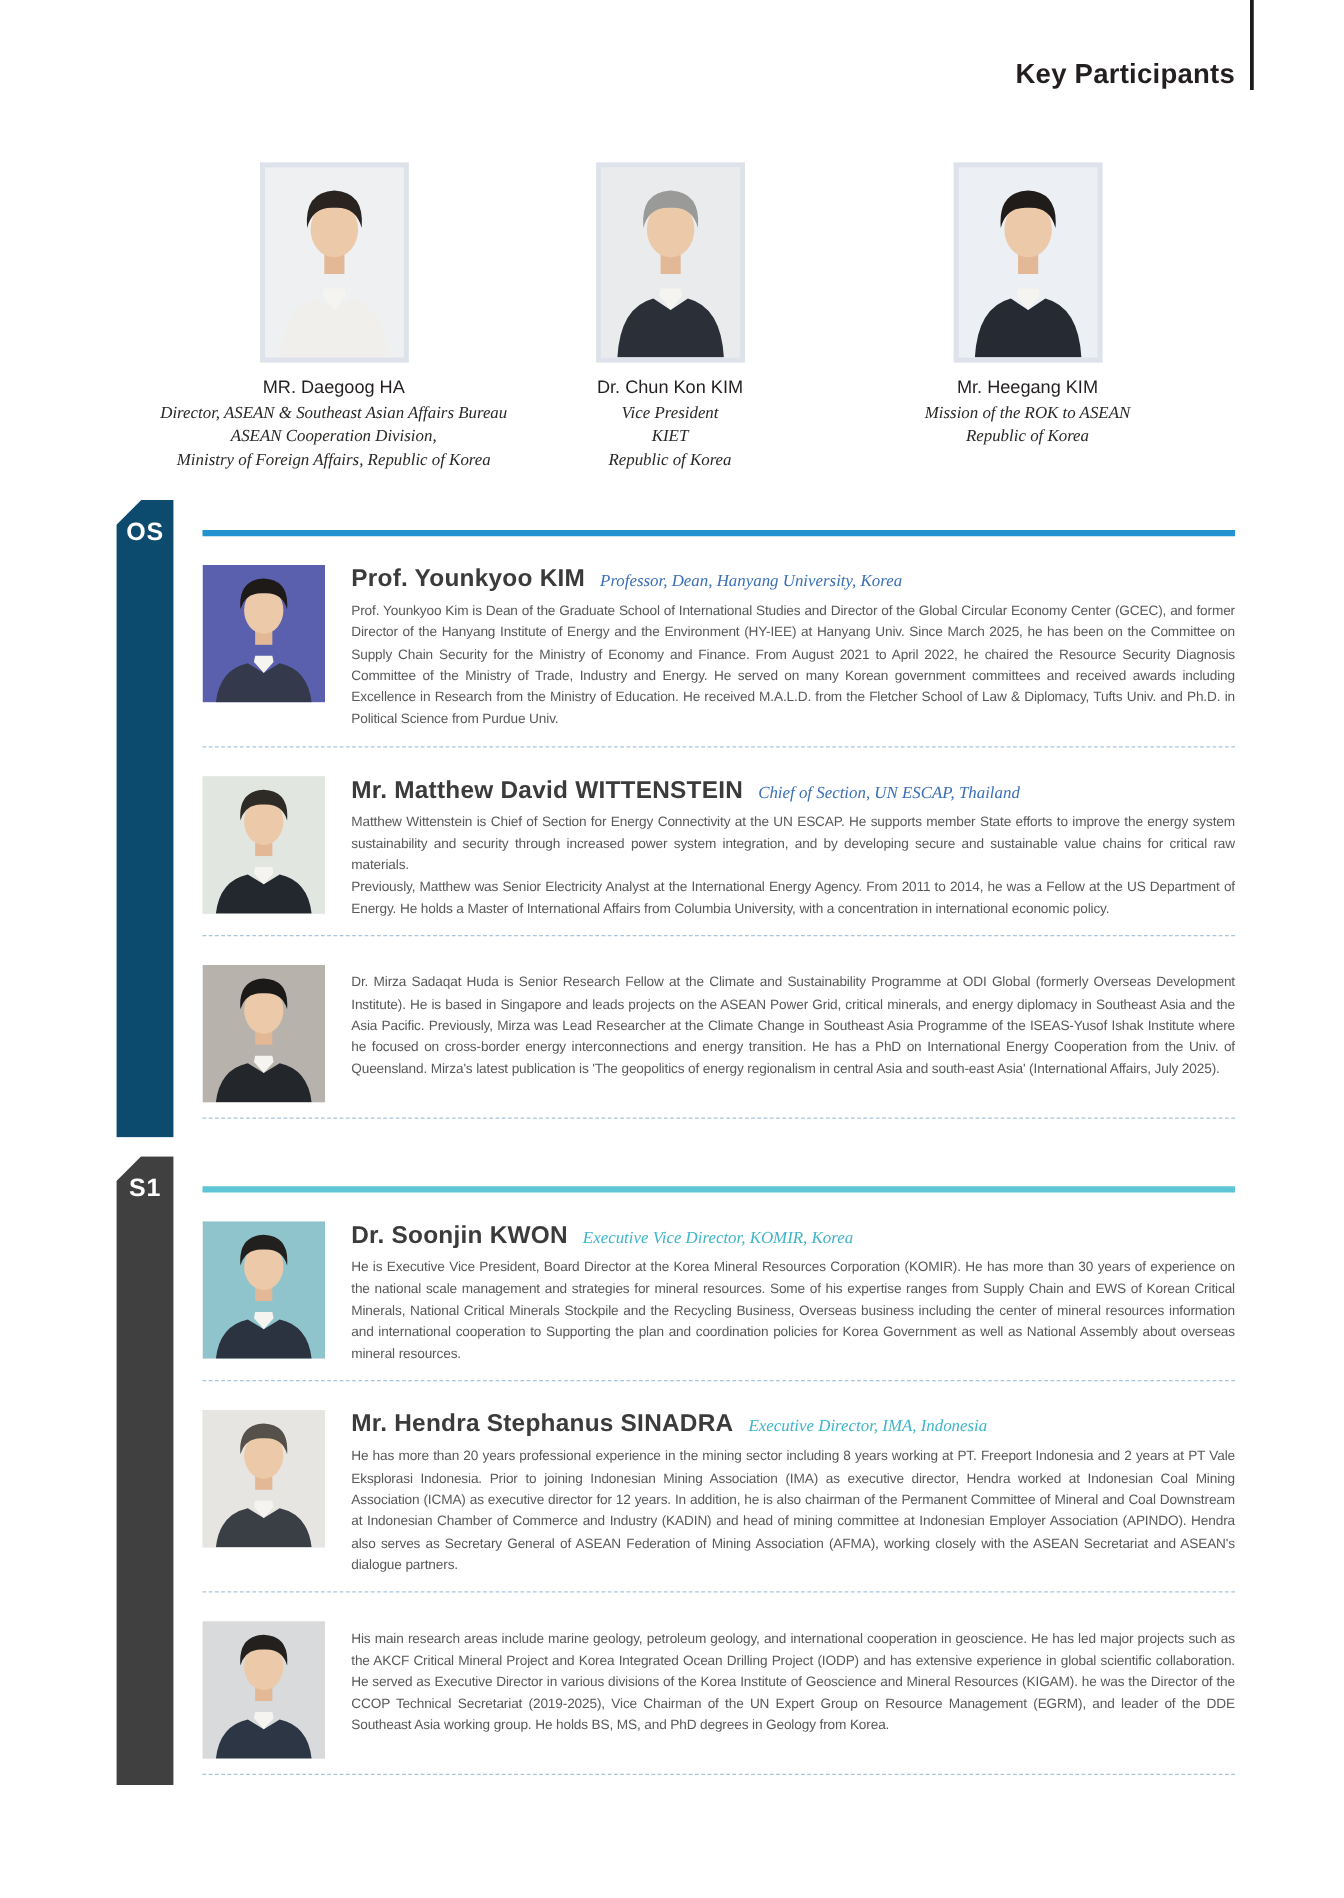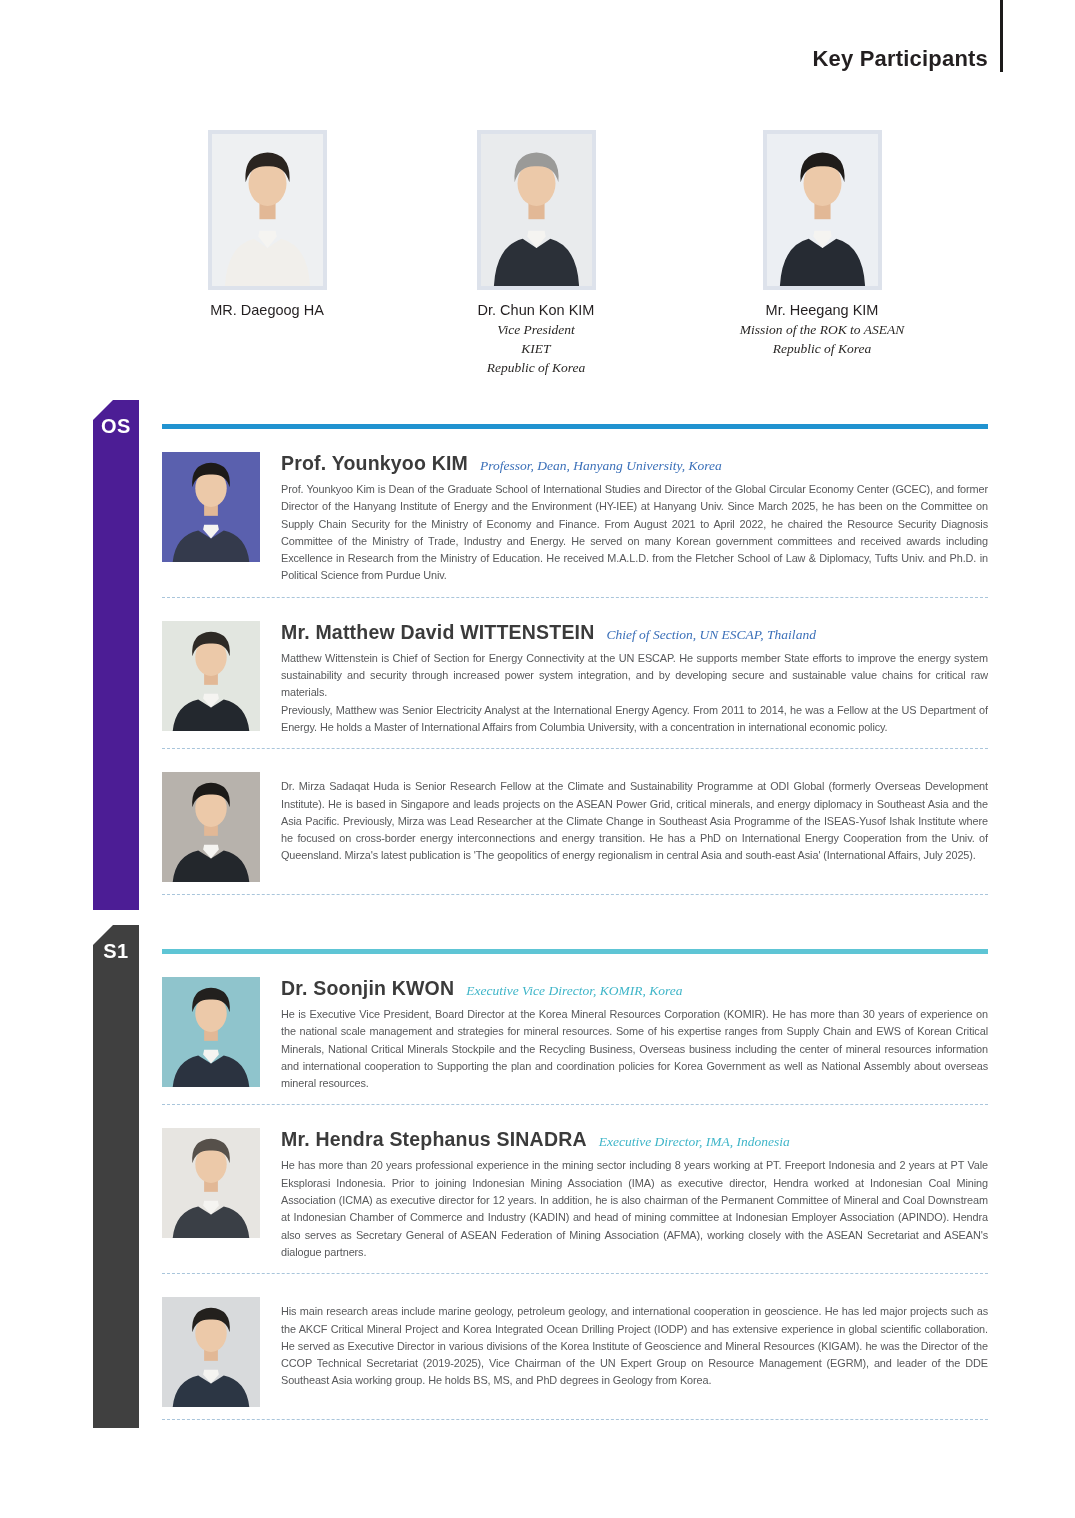--- a/index.html
+++ b/index.html
@@ -68,20 +68,25 @@
       <svg viewBox="0 0 100 132" preserveAspectRatio="xMidYMax slice">
         <rect width="100" height="132" style="fill:var(--p-bg,#e8eaec)"></rect>
         <rect x="43" y="56" width="14" height="18" style="fill:#e2b896"></rect>
         <ellipse cx="50" cy="43" rx="16.5" ry="19.5" style="fill:#ecc9a9"></ellipse>
         <path d="M31 42 Q29 17 50 16 Q71 17 69 42 Q65 27 50 28 Q35 27 31 42 Z" style="fill:var(--p-hair,#222)"></path>
         <path d="M13 132 Q15 97 38 91 L50 99 L62 91 Q85 97 87 132 Z" style="fill:var(--p-suit,#2b3038)"></path>
         <path d="M42 89 L50 99 L58 89 L57 84 L43 84 Z" style="fill:#f5f4f1"></path>
       </svg>
     </div>
     <div class="tp-name">MR. Daegoog HA</div>
+    <div class="tp-lines">
+          <div>Director, ASEAN &amp; Southeast Asian Affairs Bureau</div>
+          <div>ASEAN Cooperation Division,</div>
+          <div>Ministry of Foreign Affairs, Republic of Korea</div>
+        </div>
   </div>
 
   <div class="tp">
     <div class="tp-photo portrait" style="--p-bg: #e9ebed; --p-hair: #9a9a98; --p-suit: #2b3038;">
       <svg viewBox="0 0 100 132" preserveAspectRatio="xMidYMax slice">
         <rect width="100" height="132" style="fill:var(--p-bg,#e8eaec)"></rect>
         <rect x="43" y="56" width="14" height="18" style="fill:#e2b896"></rect>
         <ellipse cx="50" cy="43" rx="16.5" ry="19.5" style="fill:#ecc9a9"></ellipse>
         <path d="M31 42 Q29 17 50 16 Q71 17 69 42 Q65 27 50 28 Q35 27 31 42 Z" style="fill:var(--p-hair,#222)"></path>
         <path d="M13 132 Q15 97 38 91 L50 99 L62 91 Q85 97 87 132 Z" style="fill:var(--p-suit,#2b3038)"></path>
@@ -109,21 +114,21 @@
     </div>
     <div class="tp-name">Mr. Heegang KIM</div>
     <div class="tp-lines">
           <div>Mission of  the ROK to ASEAN</div>
           <div>Republic of Korea</div>
         </div>
   </div>
 </div>
   <div id="sections">
   <section class="section">
-    <div class="bar" style="background: #4c1d95;">
+    <div class="bar" style="background: #0c4a6e;">
       <span class="bar-label">OS</span>
     </div>
     <div class="content">
       <div class="accent-line" style="background: rgb(33, 147, 208);"></div>
       <div class="entries">
   <div class="entry">
     <div class="entry-photo portrait" style="--p-bg: #5a60ae; --p-hair: #1d1a18; --p-suit: #343a4c;">
       <svg viewBox="0 0 100 112" preserveAspectRatio="xMidYMax slice">
         <rect width="100" height="112" style="fill:var(--p-bg,#e8eaec)"></rect>
         <rect x="43" y="48" width="14" height="17" style="fill:#e2b896"></rect>

